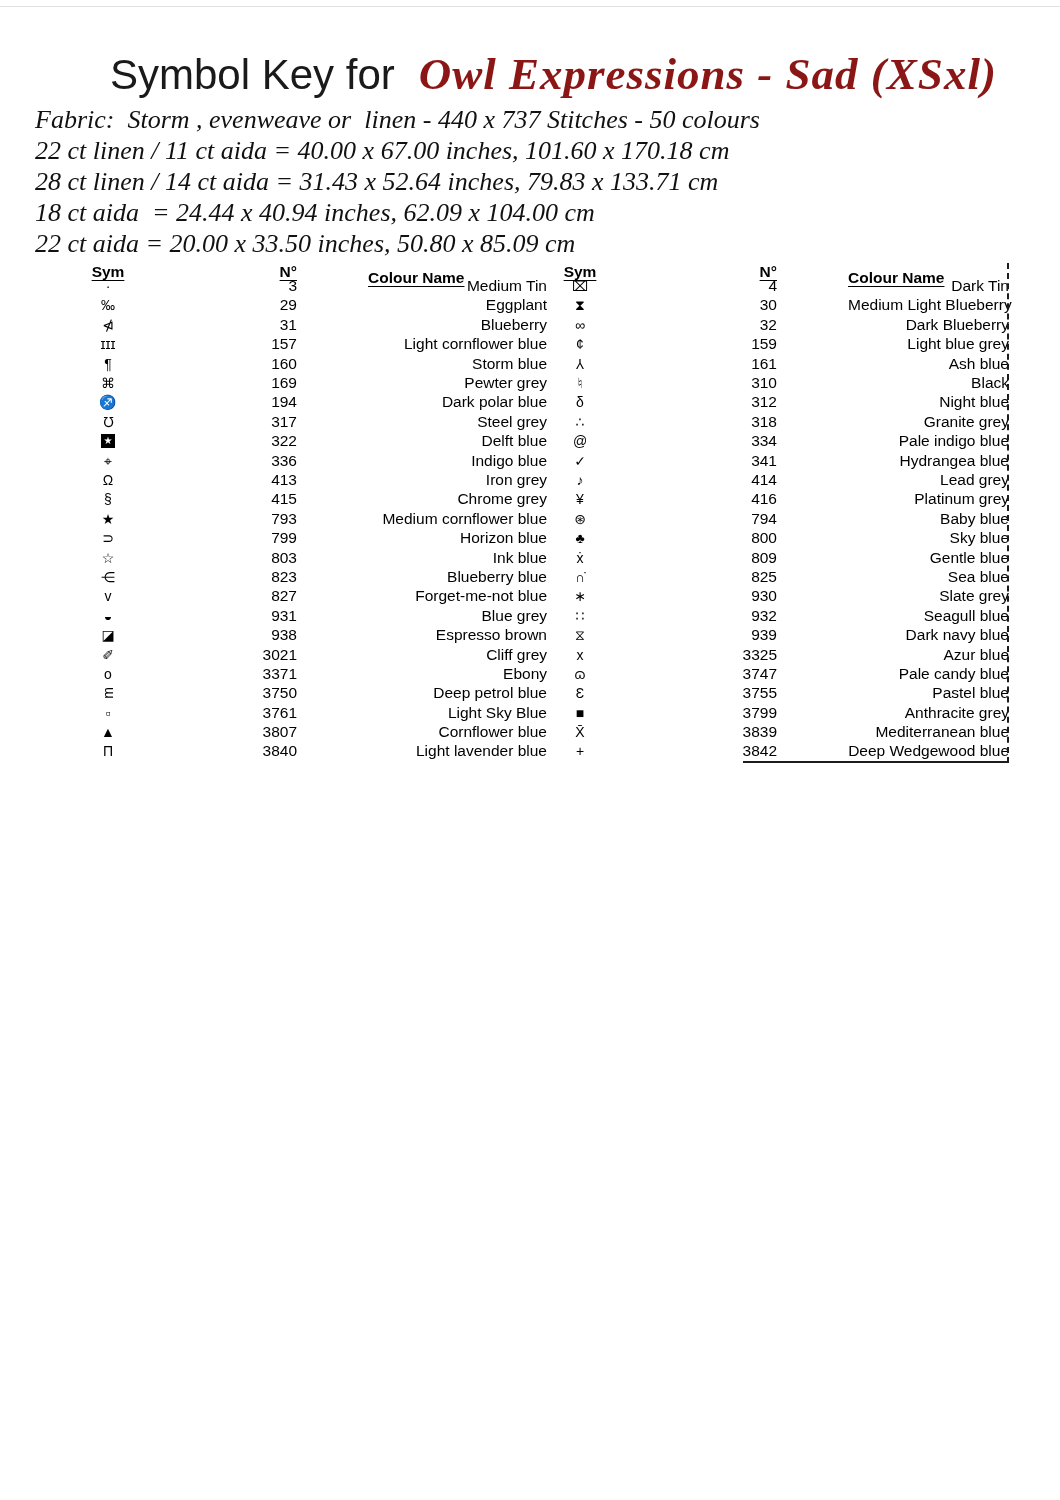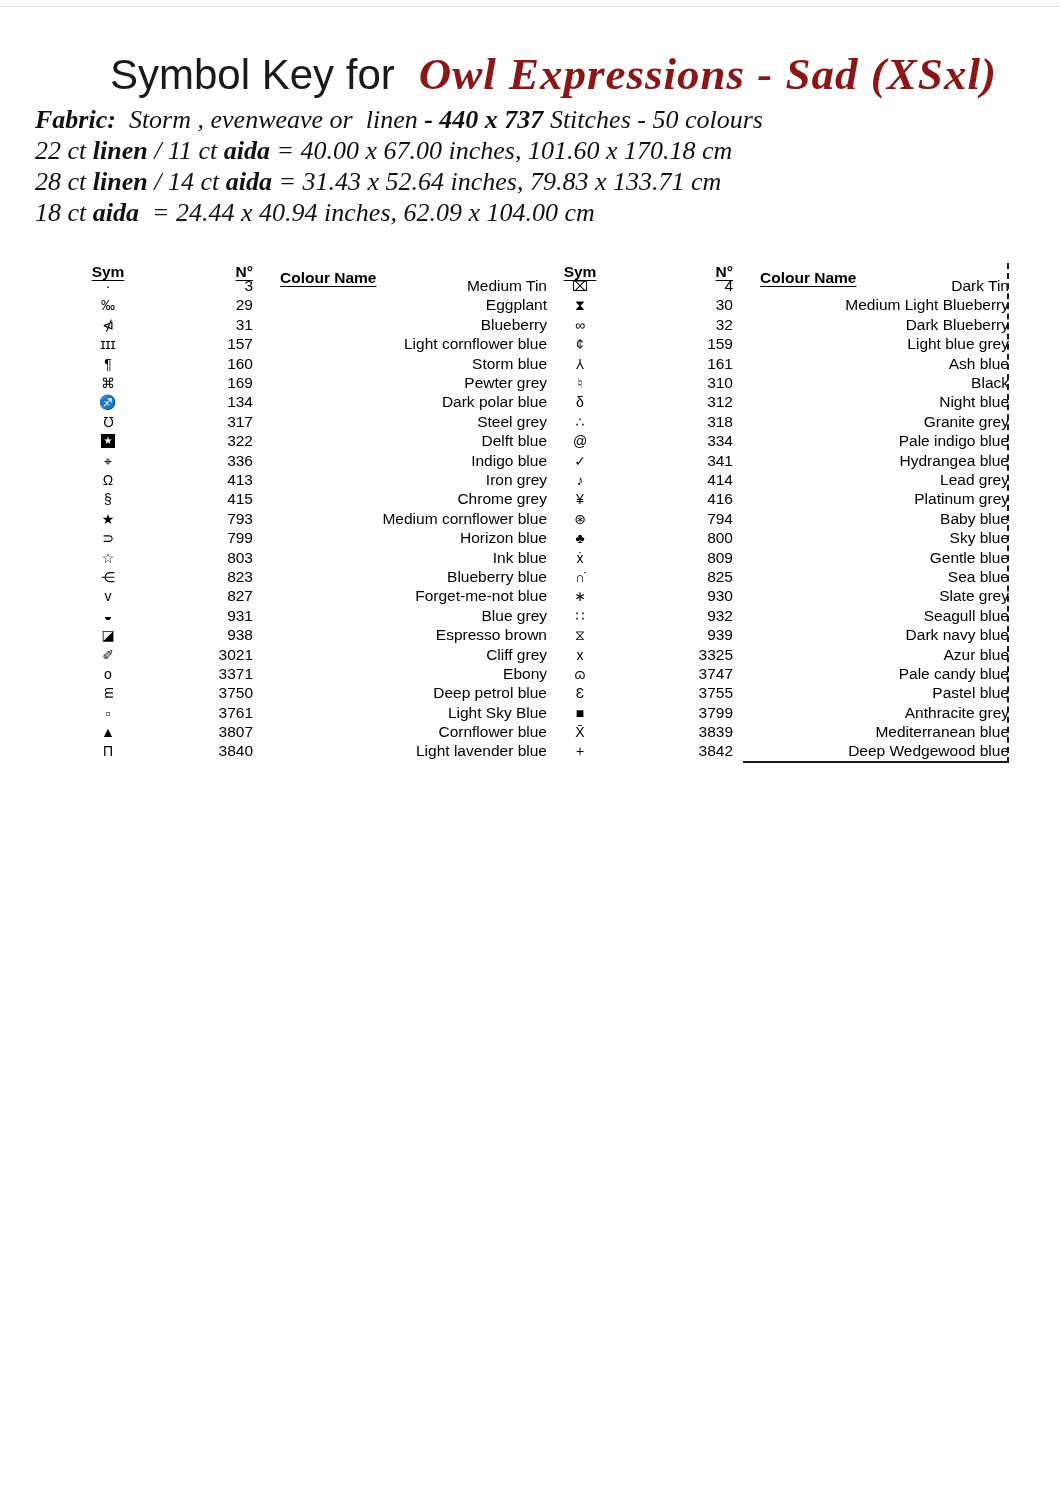--- a/index.html
+++ b/index.html
@@ -14,27 +14,27 @@
   .title-prefix { font-size:42px; color:#1a1a1a; }
   .title-name {
     font-family:Liberation Serif, serif; font-style:italic; font-weight:bold;
     font-size:45px; margin-left:24px; letter-spacing:1px;
   }
 
   
   .fabric { position:absolute; top:104px; left:35px; font-family:"Liberation Serif", serif;
     font-style:italic; font-size:26px; line-height:31px; color:#111; }
   .fabric-line { white-space:pre; }
-  .fabric .b { font-weight:bold;margin-top:9px; }
+  .fabric .b { font-weight:normal;margin-top:9px; }
 
   
   .ktable { position:absolute; top:257px; }
   .ktable.left  { left:85px;  width:462px; }
   .ktable.right { left:557px; width:452px; }
-  .thead, .trow { display:grid; align-items:center; height:19.4px; }
+  .thead, .trow { display:grid; align-items:center; height:19.4px;gap:44px; }
   .ktable.left  .thead, .ktable.left  .trow { grid-template-columns:46px 122px 1fr; }
   .ktable.right .thead, .ktable.right .trow { grid-template-columns:46px 130px 1fr; }
   .thead span { font-weight:bold; font-size:15.5px; text-decoration:underline; text-underline-offset:3px; }
   .h-sym  { text-align:center; }
   .h-num  { text-align:right; }
   .h-name { padding-left:27px;margin-top:12px; }
   .c-sym  { text-align:center; font-size:14px; line-height:1; }
   .c-num  { text-align:right; font-size:15.5px; }
   .c-name { padding-left:27px; font-size:15.5px; white-space:nowrap;text-align:right; }
   .c-sym.inv { justify-self:center; background:#000; color:#fff; width:14px; height:14px;
@@ -56,20 +56,21 @@
   <div class="title-row">
     <span class="title-prefix">Symbol Key for</span>
     <span class="title-name" style="color: rgb(138, 23, 21);">Owl Expressions - Sad (XSxl)</span>
   </div>
 
   <div class="fabric">
       <div class="fabric-line"><span class="b">Fabric:</span><span>  Storm , evenweave or  linen </span><span class="b">- 440 x 737</span><span> Stitches - 50 colours</span></div>
       <div class="fabric-line"><span>22 ct </span><span class="b">linen</span><span> / 11 ct </span><span class="b">aida</span><span> = 40.00 x 67.00 inches, 101.60 x 170.18 cm</span></div>
       <div class="fabric-line"><span>28 ct </span><span class="b">linen</span><span> / 14 ct </span><span class="b">aida</span><span> = 31.43 x 52.64 inches, 79.83 x 133.71 cm</span></div>
       <div class="fabric-line"><span>18 ct </span><span class="b">aida</span><span>  = 24.44 x 40.94 inches, 62.09 x 104.00 cm</span></div>
+      <div class="fabric-line"><span>22 ct </span><span class="b">aida</span><span> = 20.00 x 33.50 inches, 50.80 x 85.09 cm</span></div>
     </div>
 
   <div class="ktable left">
     <div class="thead">
       <span class="h-sym">Sym</span>
       <span class="h-num">N°</span>
       <span class="h-name">Colour Name</span>
     </div>
     <div>
         <div class="trow">
@@ -97,21 +98,21 @@
           <span class="c-num">160</span>
           <span class="c-name">Storm blue</span>
         </div>
         <div class="trow">
           <span class="c-sym">⌘</span>
           <span class="c-num">169</span>
           <span class="c-name">Pewter grey</span>
         </div>
         <div class="trow">
           <span class="c-sym">♐</span>
-          <span class="c-num">134</span>
+          <span class="c-num">194</span>
           <span class="c-name">Dark polar blue</span>
         </div>
         <div class="trow">
           <span class="c-sym">℧</span>
           <span class="c-num">317</span>
           <span class="c-name">Steel grey</span>
         </div>
         <div class="trow">
           <span class="c-sym inv">★</span>
           <span class="c-num">322</span>

